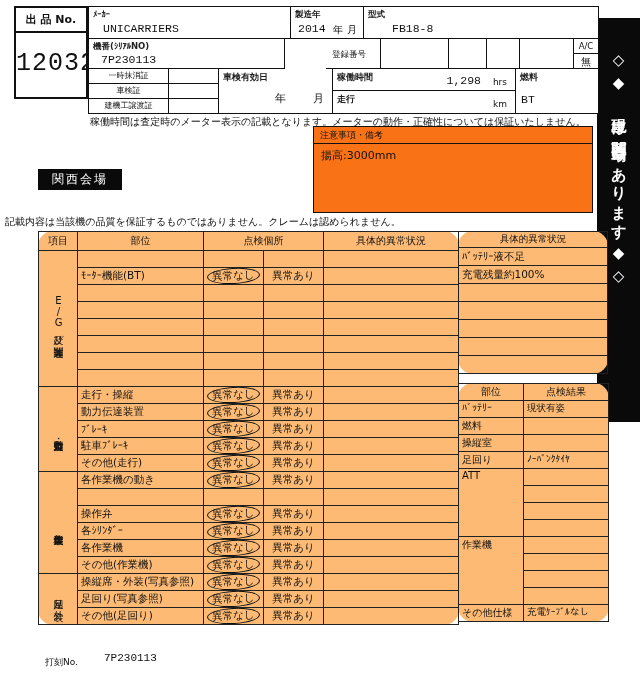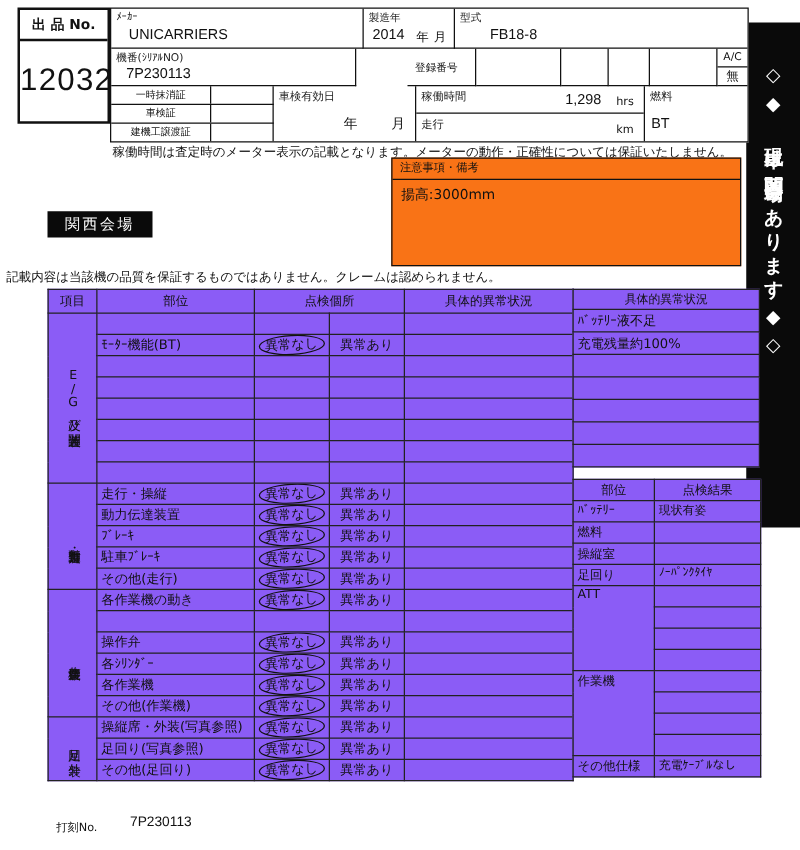--- a/index.html
+++ b/index.html
@@ -1,29 +1,29 @@
 <!DOCTYPE html>
 <html><head>
 <meta charset="utf-8">
 <style>
   html,body{margin:0;padding:0;background:#e8e8e8;}
   .page{position:relative;width:640px;height:680px;background:#fff;
         font-family:"DejaVu Sans",sans-serif;color:#111;overflow:hidden;}
   .abs{position:absolute;}
-  .mono{font-family:Liberation Sans, sans-serif;}
+  .mono{font-family:Liberation Mono, monospace;}
   .lbl{font-size:8.5px;color:#222;}
   
   .auction-box{left:14px;top:6px;width:70px;height:89px;border:2px solid #111;background:#fff;}
   .auction-box .cap{height:23px;line-height:23px;border-bottom:2px solid #111;text-align:center;font-size:11px;font-weight:bold;}
   .auction-box .num{height:62px;line-height:62px;text-align:center;font-size:25px;letter-spacing:1px;}
   
   .hdr{left:88px;top:6px;width:509px;height:106px;border:1px solid #111;background:#fff;z-index:2;}
   .cell{position:absolute;border-right:1px solid #111;border-bottom:1px solid #111;box-sizing:border-box;}
   .cell.last{border-right:none;}
-  .cell .lbl{position:absolute;left:4px;top:2px;}
+  .cell .lbl{position:absolute;left:4px;top:2px;font-weight:bold;}
   .val{font-size:11.5px;}
   
   .cert-row{position:absolute;left:0;width:130px;box-sizing:border-box;border-bottom:1px solid #111;}
   .cert-row .cl{position:absolute;left:0;top:0;bottom:0;width:80px;border-right:1px solid #111;
       font-size:8px;text-align:center;line-height:13px;box-sizing:border-box;}
   
   .meter-note{left:90px;top:115px;font-size:10px;}
   .badge{left:38px;top:169px;width:84px;height:21px;background:#0a0a0a;color:#fff;
          font-size:12px;line-height:21px;text-align:center;letter-spacing:2px;z-index:2;}
   .remarks{left:313px;top:126px;width:280px;height:87px;border:1px solid #111;background:#f97316;z-index:2;box-sizing:border-box;}
@@ -31,21 +31,21 @@
   .remarks .body{font-size:11px;padding:4px 7px;}
   .disclaimer{left:5px;top:215px;font-size:10px;}
   
   .side-banner{left:597px;top:18px;width:43px;height:404px;background:#0a0a0a;color:#fff;
       display:flex;flex-direction:column;align-items:center;z-index:1;}
   .vtext{writing-mode:vertical-rl;text-orientation:upright;}
   .marks-top{font-size:15px;letter-spacing:5px;margin-top:33px;}
   .btext{font-size:15px;letter-spacing:2px;margin-top:9px;font-weight:bold;}
   .marks-bot{font-size:15px;letter-spacing:5px;margin-top:11px;}
   
-  table{border-collapse:collapse;table-layout:fixed;background:#8b5cf6;}
+  table{border-collapse:collapse;table-layout:fixed;background:#fdba74;border-radius:15px;}
   td,th{border:1px solid #222;padding:0 3px;overflow:hidden;white-space:nowrap;
         font-weight:normal;box-sizing:border-box;}
   .main-table{left:38px;top:231px;width:420px;z-index:2;border:1px solid #111;}
   .main-table th{height:19px;font-size:10px;text-align:center;}
   .main-table td{height:17px;font-size:10.5px;}
   .main-table tbody tr{height:17px;}
   .sec-cell{text-align:center;vertical-align:middle;padding:0;}
   .sec-label{font-size:10px;letter-spacing:0px;line-height:1;}
   .check-cell{text-align:center;font-size:9.5px;padding:0;}
   .part-small{font-size:8.5px;margin-left:22px;}

